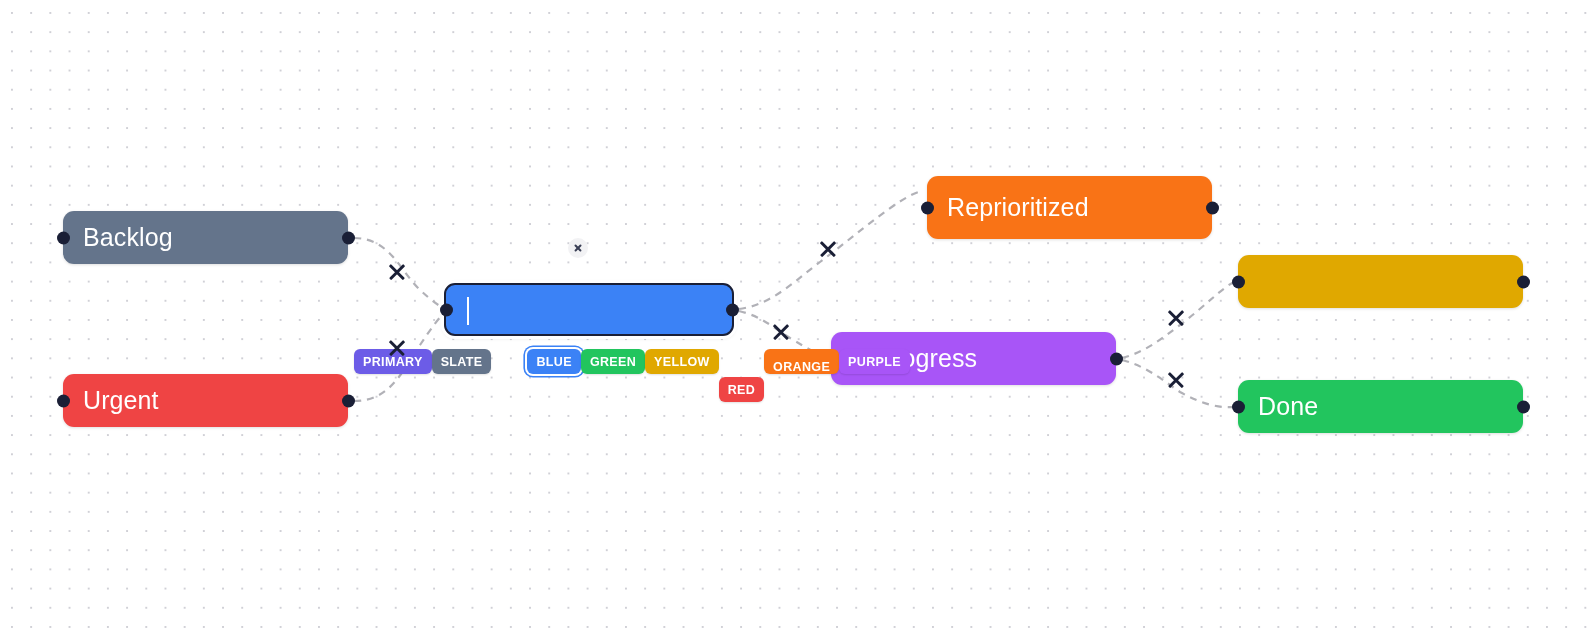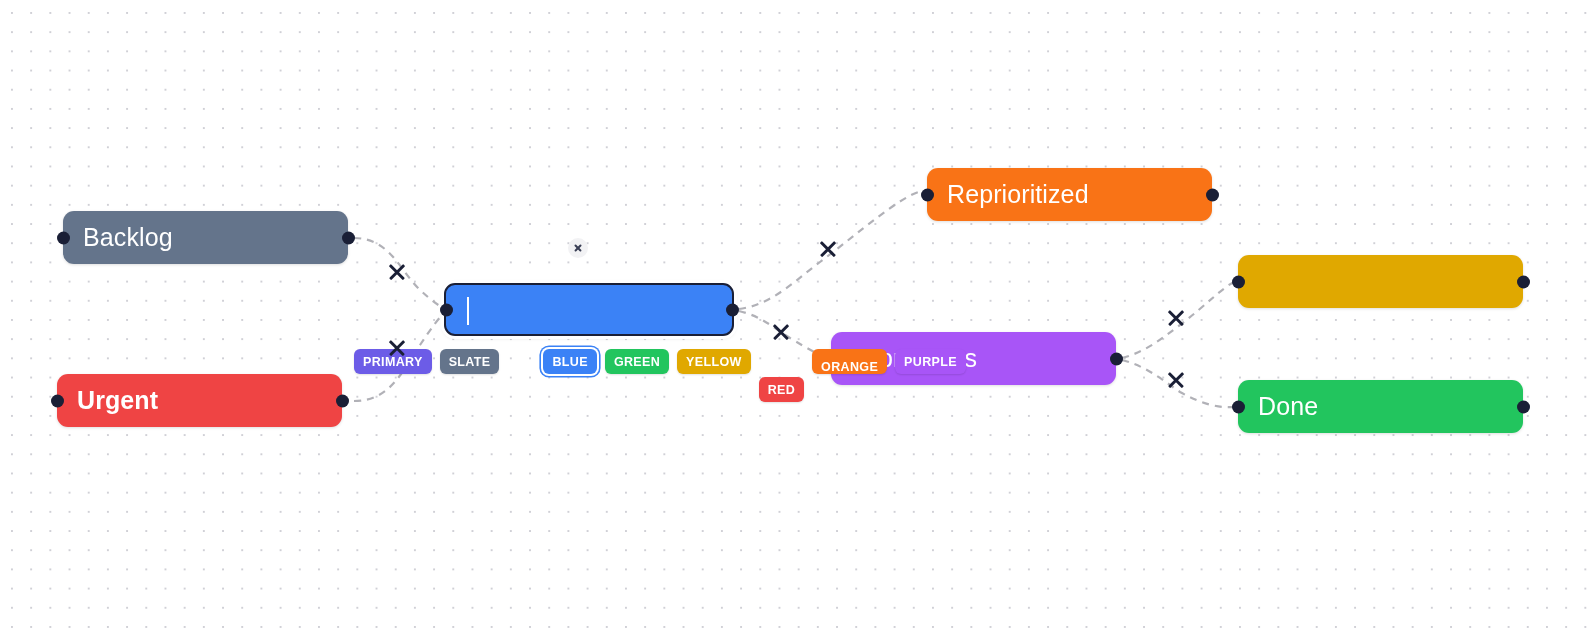--- a/index.html
+++ b/index.html
@@ -124,21 +124,21 @@
   }
   .node-del::before { transform: translate(-50%,-50%) rotate(45deg); }
   .node-del::after  { transform: translate(-50%,-50%) rotate(-45deg); }
 
   
   #palette {
     position: absolute;
     left: 330px;
     top: 349px;
     display: flex;
-    gap: 8px;
+    gap: 0;
     z-index: 4;
     padding-left: 24px;
   }
   .swatch {
     height: 25px;
     display: flex;
     align-items: center;
     justify-content: center;
     padding: 0 9px;
     border-radius: 6px;
@@ -168,31 +168,31 @@
       <path d="M 1122,358 C 1145,352 1160,340 1180,325 C 1205,306 1222,288 1234,282"></path>
       <path d="M 1122,360 C 1145,366 1160,378 1180,392 C 1205,406 1222,408 1234,407"></path>
     </svg>
 
   <div id="node-container">
       <div class="node" style="left: 63px; top: 211px; width: 285px; height: 53px; background: rgb(100, 116, 139);">
         <span class="label">Backlog</span>
         <div class="handle left"></div>
         <div class="handle right"></div>
       </div>
-      <div class="node" style="left: 57px; top: 374px; width: 285px; height: 53px; background: rgb(239, 68, 68); font-weight: bold;">
+      <div class="node" style="left: 63px; top: 374px; width: 285px; height: 53px; background: rgb(239, 68, 68);">
         <span class="label">Urgent</span>
         <div class="handle left"></div>
         <div class="handle right"></div>
       </div>
       <div class="node selected" style="left: 444px; top: 283px; width: 290px; height: 53px; background: rgb(59, 130, 246);">
         <span class="caret"></span>
         <div class="handle left"></div>
         <div class="handle right"></div>
       </div>
-      <div class="node" style="left: 927px; top: 168px; width: 285px; height: 53px; background: rgb(249, 115, 22);">
+      <div class="node" style="left: 927px; top: 176px; width: 285px; height: 63px; background: rgb(249, 115, 22);">
         <span class="label">Reprioritized</span>
         <div class="handle left"></div>
         <div class="handle right"></div>
       </div>
       <div class="node" style="left: 831px; top: 332px; width: 285px; height: 53px; background: rgb(168, 85, 247);">
         <span class="label">In progress</span>
         <div class="handle left"></div>
         <div class="handle right"></div>
       </div>
       <div class="node" style="left: 1238px; top: 255px; width: 285px; height: 53px; background: rgb(224, 168, 0);">

